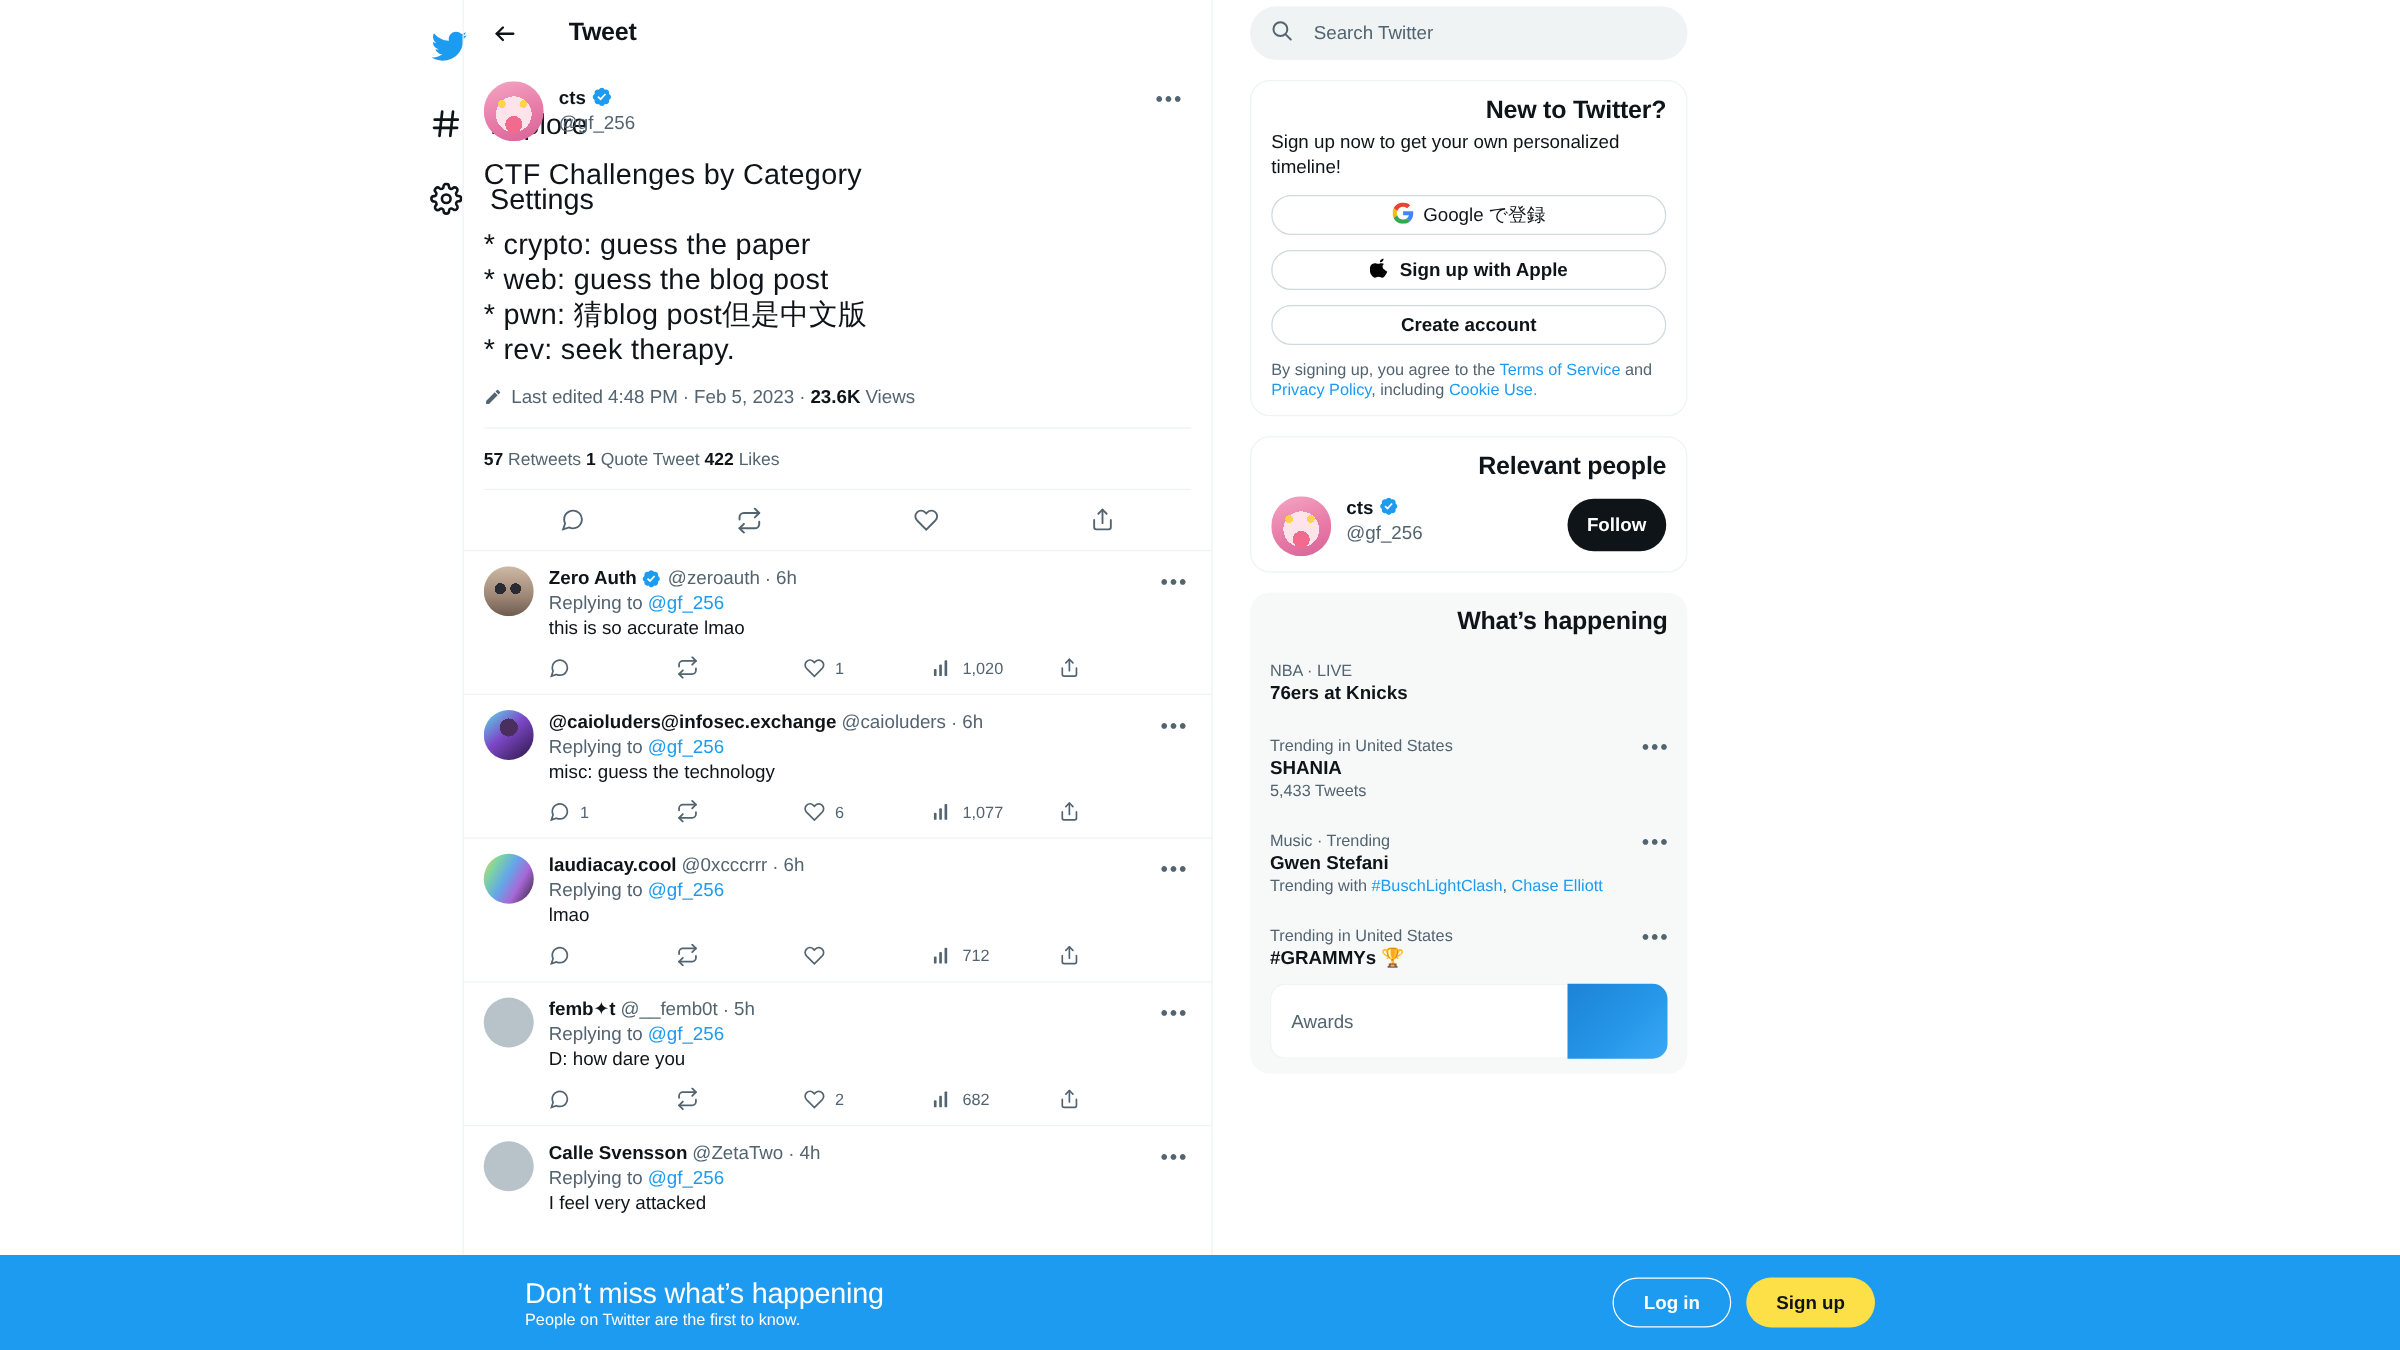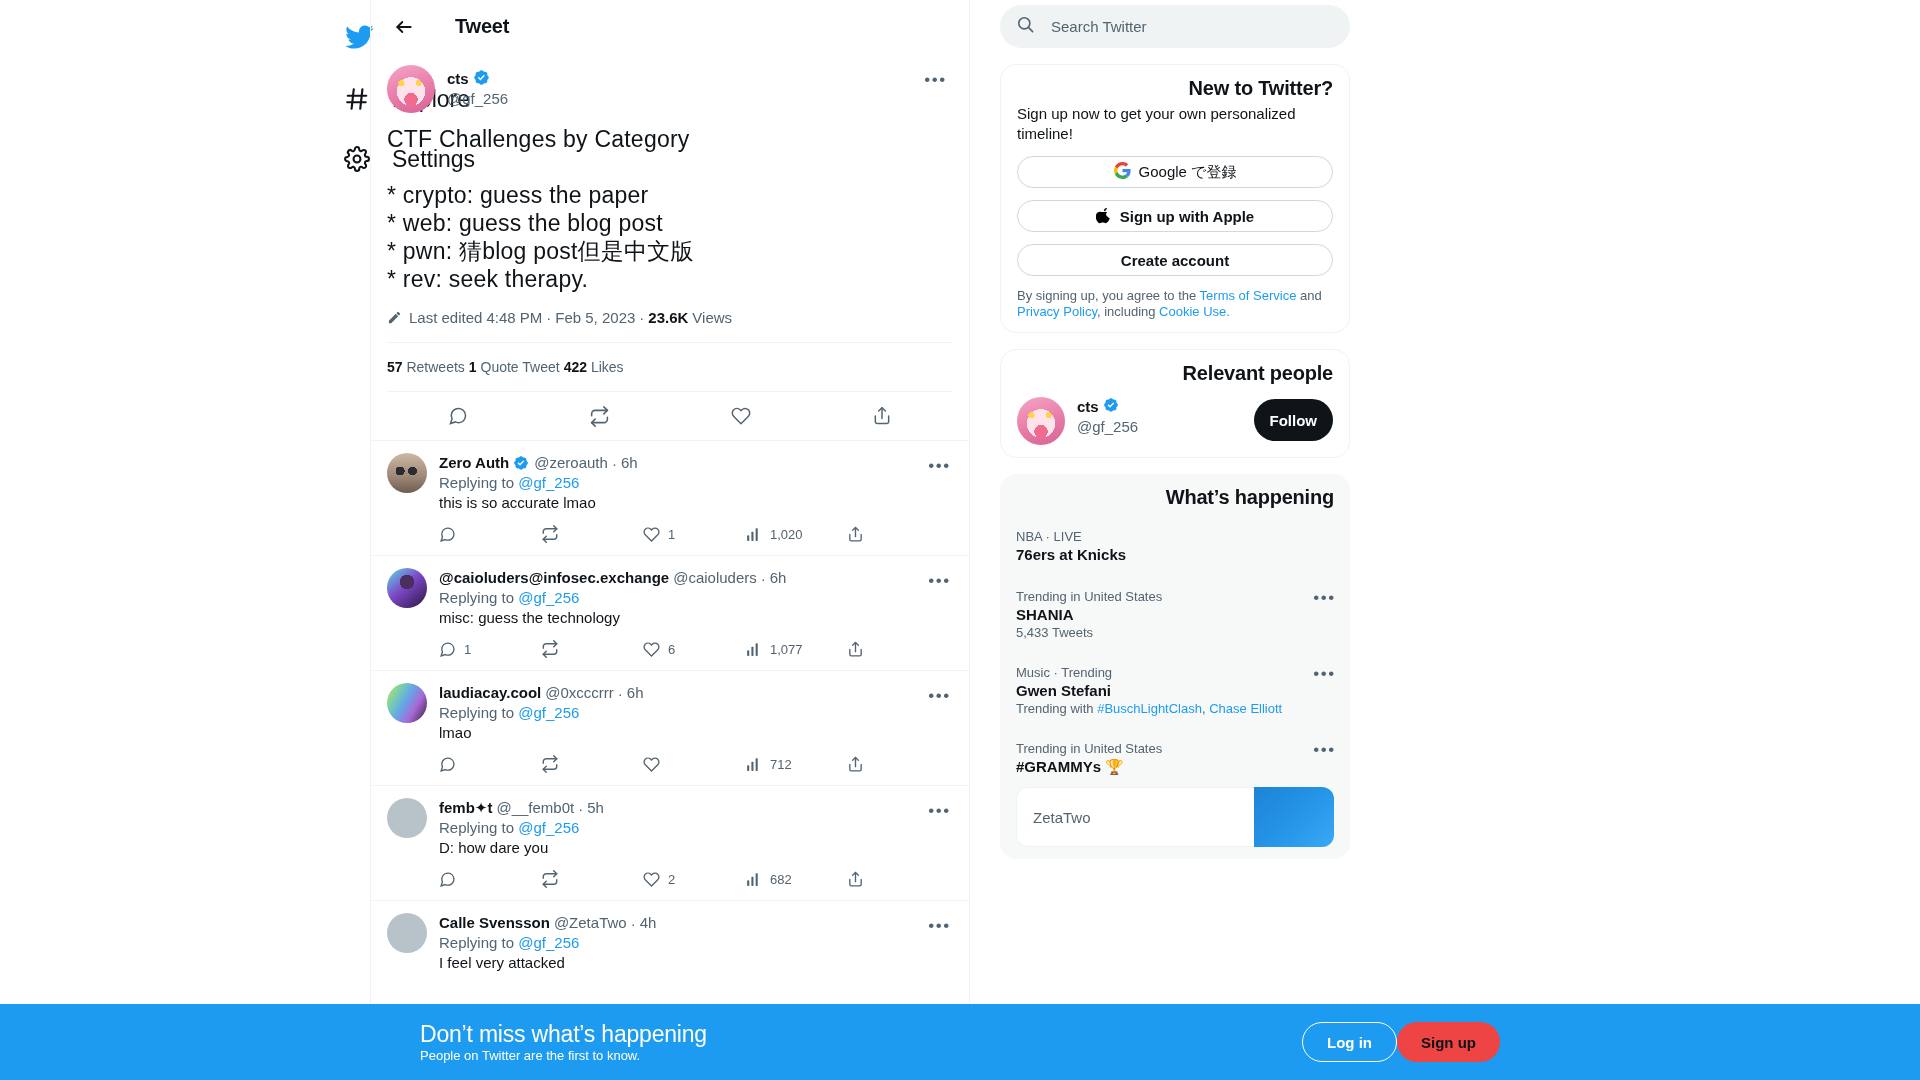--- a/index.html
+++ b/index.html
@@ -133,23 +133,23 @@
 
   
   .bottom-banner {
     position: absolute; left: 0; bottom: 0; width: 1920px; height: 76px;
     background: #1d9bf0; display: flex; align-items: center; justify-content: center; gap: 0;
     z-index: 50;
   }
   .banner-inner { display: flex; align-items: center; justify-content: space-between; width: 1080px; }
   .banner-title { color: #fff; font-size: 23px; font-weight: normal; line-height: 28px; letter-spacing: -0.2px; }
   .banner-sub { color: #fff; font-size: 13px; line-height: 16px; }
-  .banner-btns { display: flex; align-items: center; }
+  .banner-btns { display: flex; gap: 12px; align-items: center; }
   .btn-login { border: 1px solid #fff; color: #fff; background: transparent; border-radius: 9999px; height: 40px; padding: 0 24px; font-size: 15px; font-weight: bold; font-family: inherit; }
-  .btn-signup { border: none; color: #0f1419; background: #ef4444; border-radius: 9999px; height: 40px; padding: 0 24px; font-size: 15px; font-weight: bold; font-family: inherit; }
+  .btn-signup { border: none; color: #0f1419; background: #fde047; border-radius: 9999px; height: 40px; padding: 0 24px; font-size: 15px; font-weight: bold; font-family: inherit; }
 
   .spacer-bottom { height: 76px; }
 </style>
 </head>
 <body>
 
 <div class="layout">
 
   <nav class="left-col">
     <div class="nav-logo">
@@ -610,21 +610,21 @@
         <div class="trend-with"><span>Trending with </span><a href="#">#BuschLightClash</a><span>, </span><a href="#">Chase Elliott</a></div>
         <div class="more-dots">•••</div>
       </div>
 
       <div class="trend">
         <div class="trend-ctx">Trending in United States</div>
         <div class="trend-name">#GRAMMYs 🏆</div>
         <div class="more-dots">•••</div>
         <div class="trend-img-row">
           <div style="flex:1;border:1px solid #eff3f4;border-radius:12px 0 0 12px;border-right:none;background:#fff;height:60px;display:flex;align-items:center;padding-left:16px;">
-            <span style="font-size:15px;color:#536471;">ZetaTwo</span>
+            <span style="font-size:15px;color:#536471;">Awards</span>
           </div>
           <div style="width:80px;height:60px;border-radius:0 12px 12px 0;background:linear-gradient(135deg,#1d83d6 0%,#2596e8 55%,#3aa8f5 100%);"></div>
         </div>
       </div>
     </section>
   </aside>
 </div>
 
 <div class="bottom-banner">
   <div class="banner-inner">

